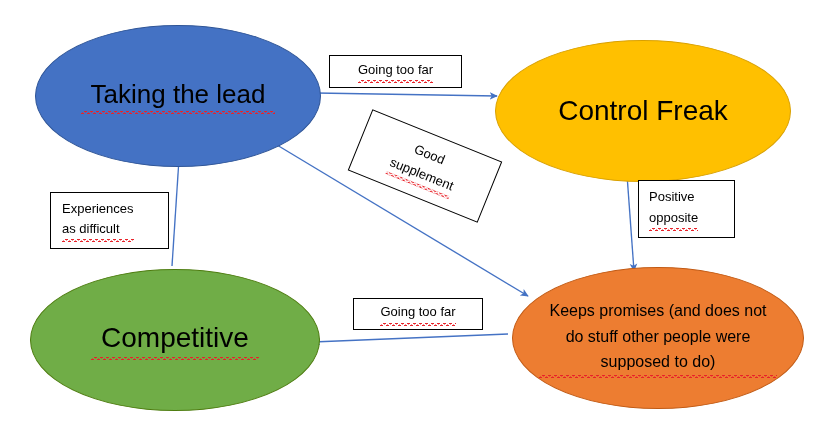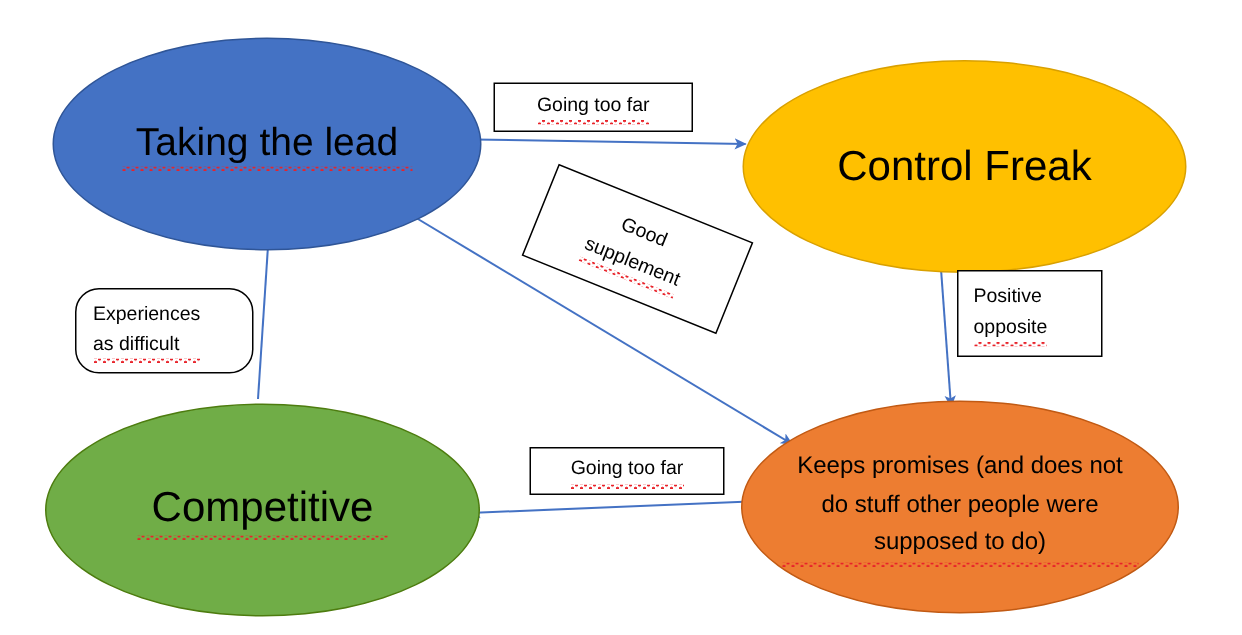--- a/index.html
+++ b/index.html
@@ -62,21 +62,21 @@
     border: 1px solid #D9A000;
   }
   #node-control-freak .node-label { font-size: 28px; }
   #node-competitive {
     left: 30px; top: 269px; width: 290px; height: 142px;
     background: #70AD47;
     border: 1px solid #4d7c0f;
   }
   #node-competitive .node-label { font-size: 28px; }
   #node-keeps-promises {
-    left: 494px; top: 267px; width: 292px; height: 142px;
+    left: 512px; top: 267px; width: 292px; height: 142px;
     background: #ED7D31;
     border: 1px solid #C15A14;
   }
   #node-keeps-promises .node-label { font-size: 16px; line-height: 1.62; }
 
   .edge-label {
     position: absolute;
     box-sizing: border-box;
     background: #ffffff;
     border: 1px solid #000000;
@@ -92,21 +92,21 @@
   #label-going-too-far-top {
     left: 329px; top: 55px; width: 133px; height: 33px;
     align-items: center; text-align: center;
   }
   #label-going-too-far-bottom {
     left: 353px; top: 298px; width: 130px; height: 32px;
     align-items: center; text-align: center;
   }
   #label-experiences-as-difficult {
     left: 50px; top: 192px; width: 119px; height: 57px;
-    align-items: flex-start; text-align: left; padding-left: 11px; border-radius: 16px;
+    align-items: flex-start; text-align: left; padding-left: 11px;
   }
   #label-positive-opposite {
     left: 638px; top: 180px; width: 97px; height: 58px;
     align-items: flex-start; text-align: left; padding-left: 10px;
   }
   #label-good-supplement {
     left: 355px; top: 133px; width: 140px; height: 66px;
     align-items: center; text-align: center;
     transform: rotate(22deg);
   }

